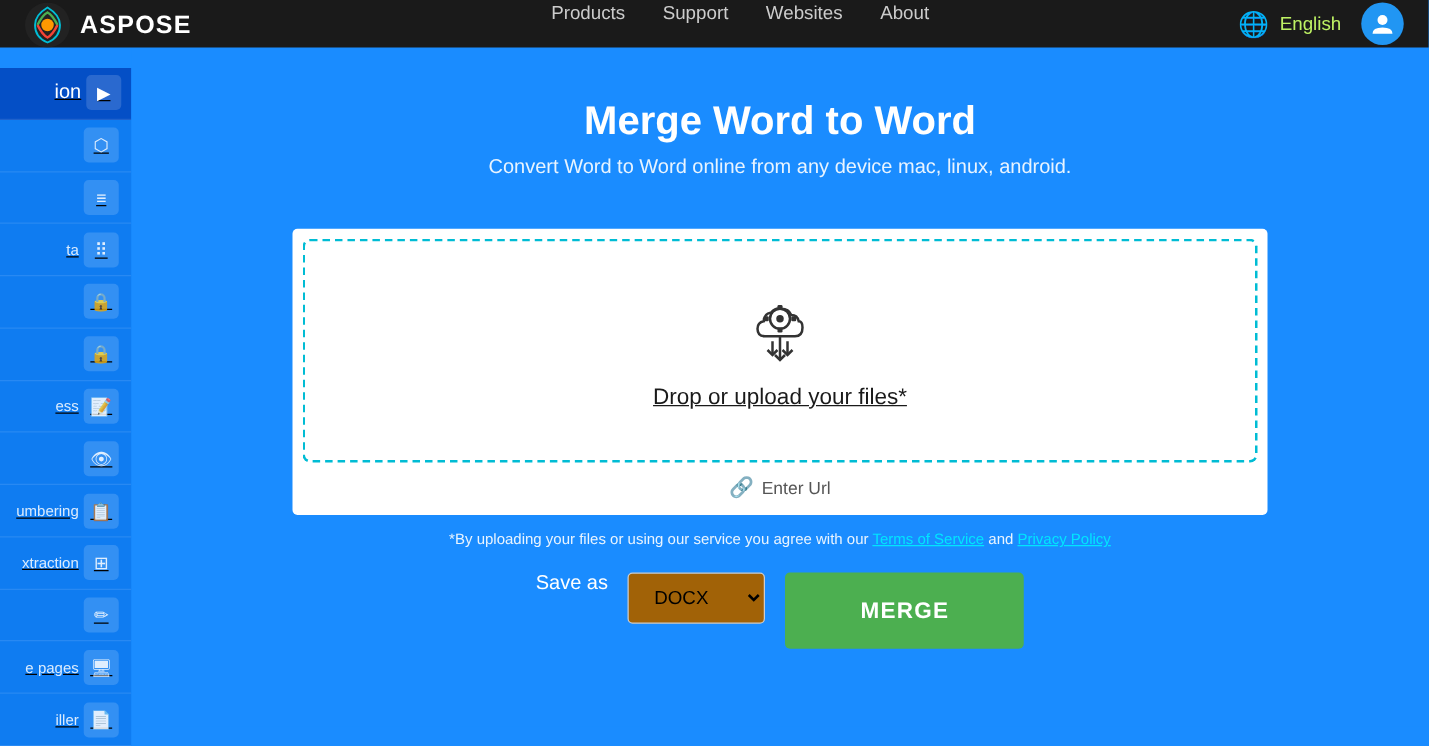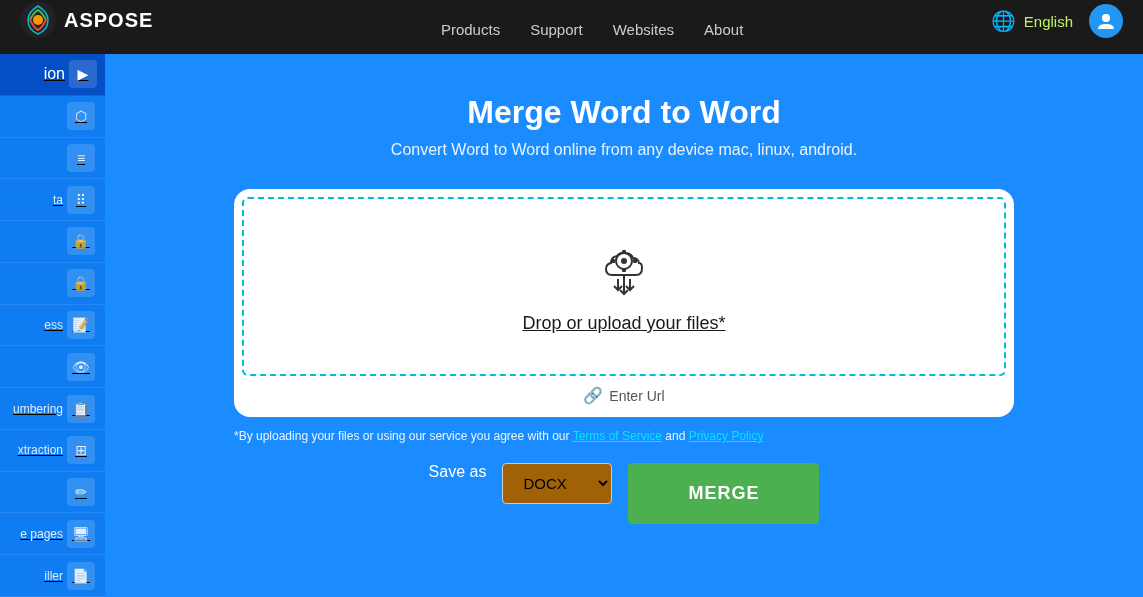--- a/index.html
+++ b/index.html
@@ -1,24 +1,24 @@
 <!DOCTYPE html>
 <html><head>
   <meta charset="utf-8">
   <style>
     * { margin: 0; padding: 0; box-sizing: border-box; }
     body { font-family: Arial, sans-serif; background: #1a8cff; overflow-x: hidden; }
 
     
     .navbar {
       background: #1a1a1a;
-      height: 54px;
-      display: flex;
-      align-items: flex-end;
-      padding: 16px 20px;
+      height: 38px;
+      display: flex;
+      align-items: flex-start;
+      padding: 2px 20px;
       position: relative;
       z-index: 100;
     }
     .navbar-logo {
       display: flex;
       align-items: center;
       gap: 8px;
       margin-right: 40px;
     }
     .logo-icon {
@@ -125,29 +125,29 @@
       text-align: center;
       color: white;
       font-size: 32px;
       font-weight: bold;
       margin-bottom: 10px;
     }
     .page-subtitle {
       text-align: center;
       color: rgba(255,255,255,0.9);
       font-size: 16px;
-      margin-bottom: 30px;
+      margin-bottom: 40px;
     }
 
     
     .upload-container {
       max-width: 780px;
       margin: 0 auto;
       background: white;
-      border-radius: 16px;
+      border-radius: 4px;
       padding: 8px;
     }
     .upload-zone {
       border: 2px dashed #00bcd4;
       border-radius: 6px;
       padding: 40px 20px;
       text-align: center;
       cursor: pointer;
       background: white;
     }
@@ -167,21 +167,21 @@
       font-size: 14px;
       cursor: pointer;
     }
     .url-section .link-icon {
       color: #00bcd4;
       font-size: 16px;
     }
 
     
     .disclaimer {
-      text-align: left;
+      text-align: center;
       font-size: 12px;
       color: rgba(255,255,255,0.9);
       margin-top: 12px;
       max-width: 780px;
       margin-left: auto;
       margin-right: auto;
     }
     .disclaimer a {
       color: #00e5ff;
       text-decoration: underline;

